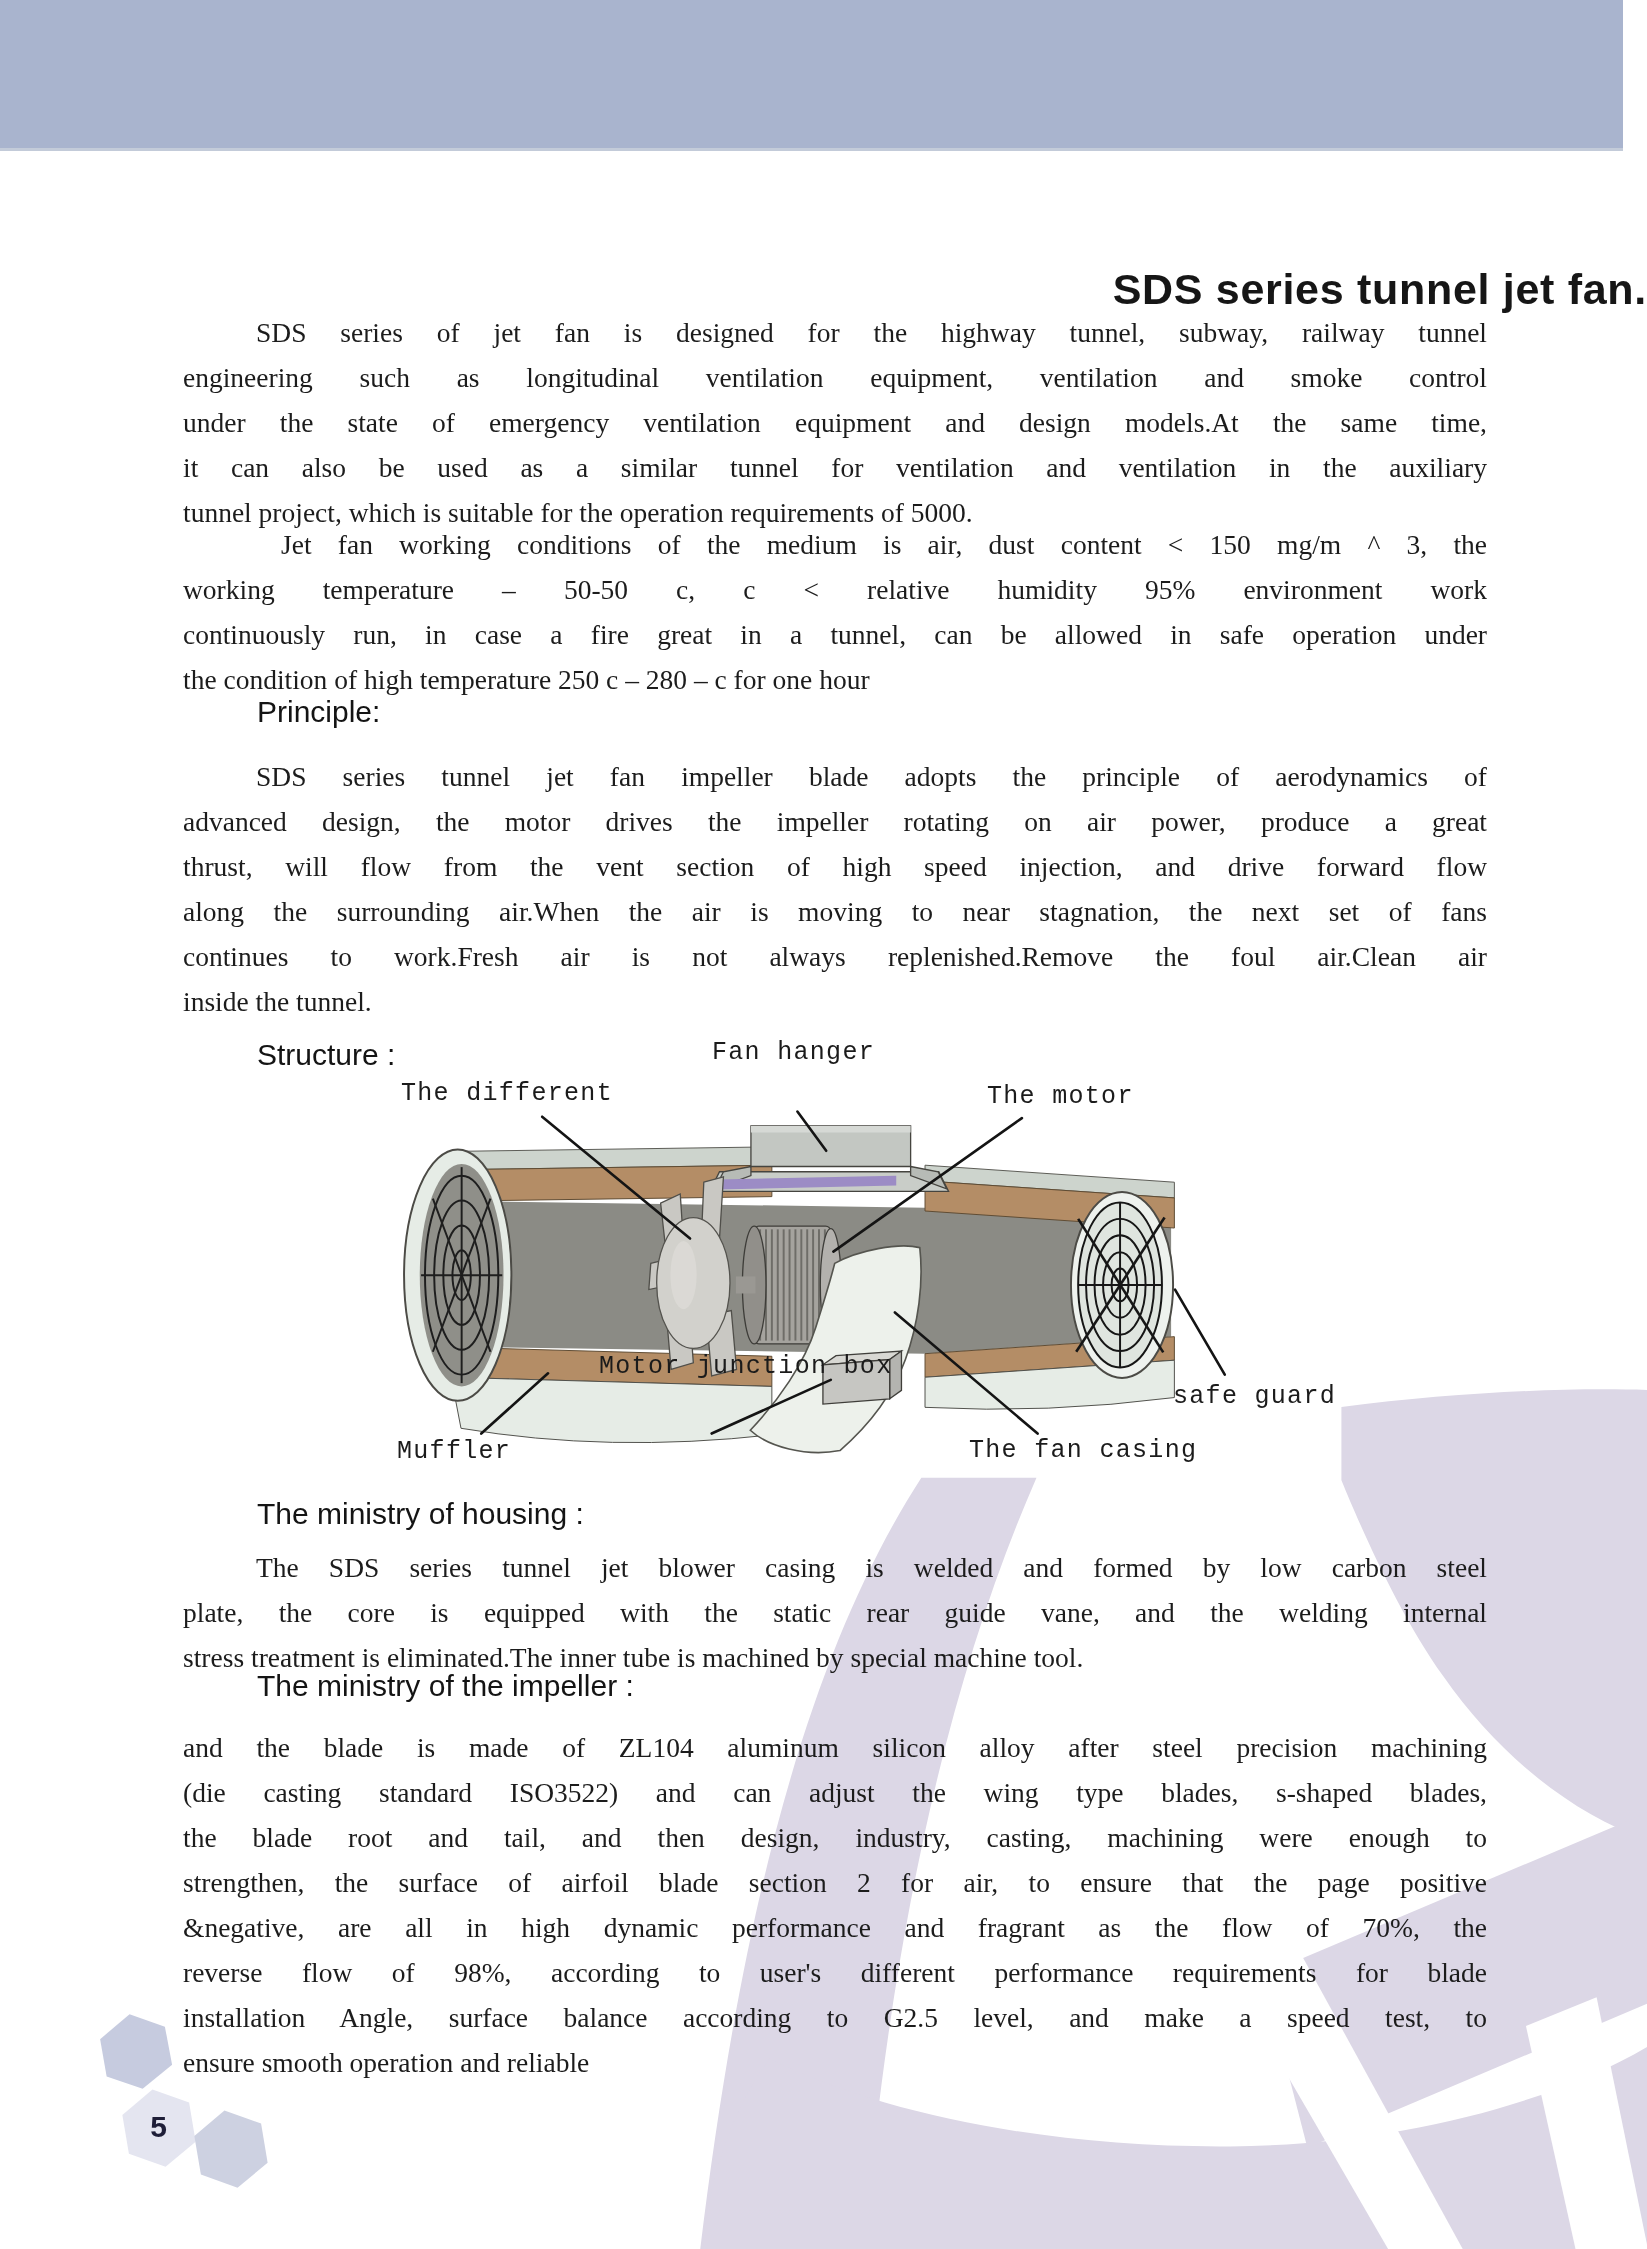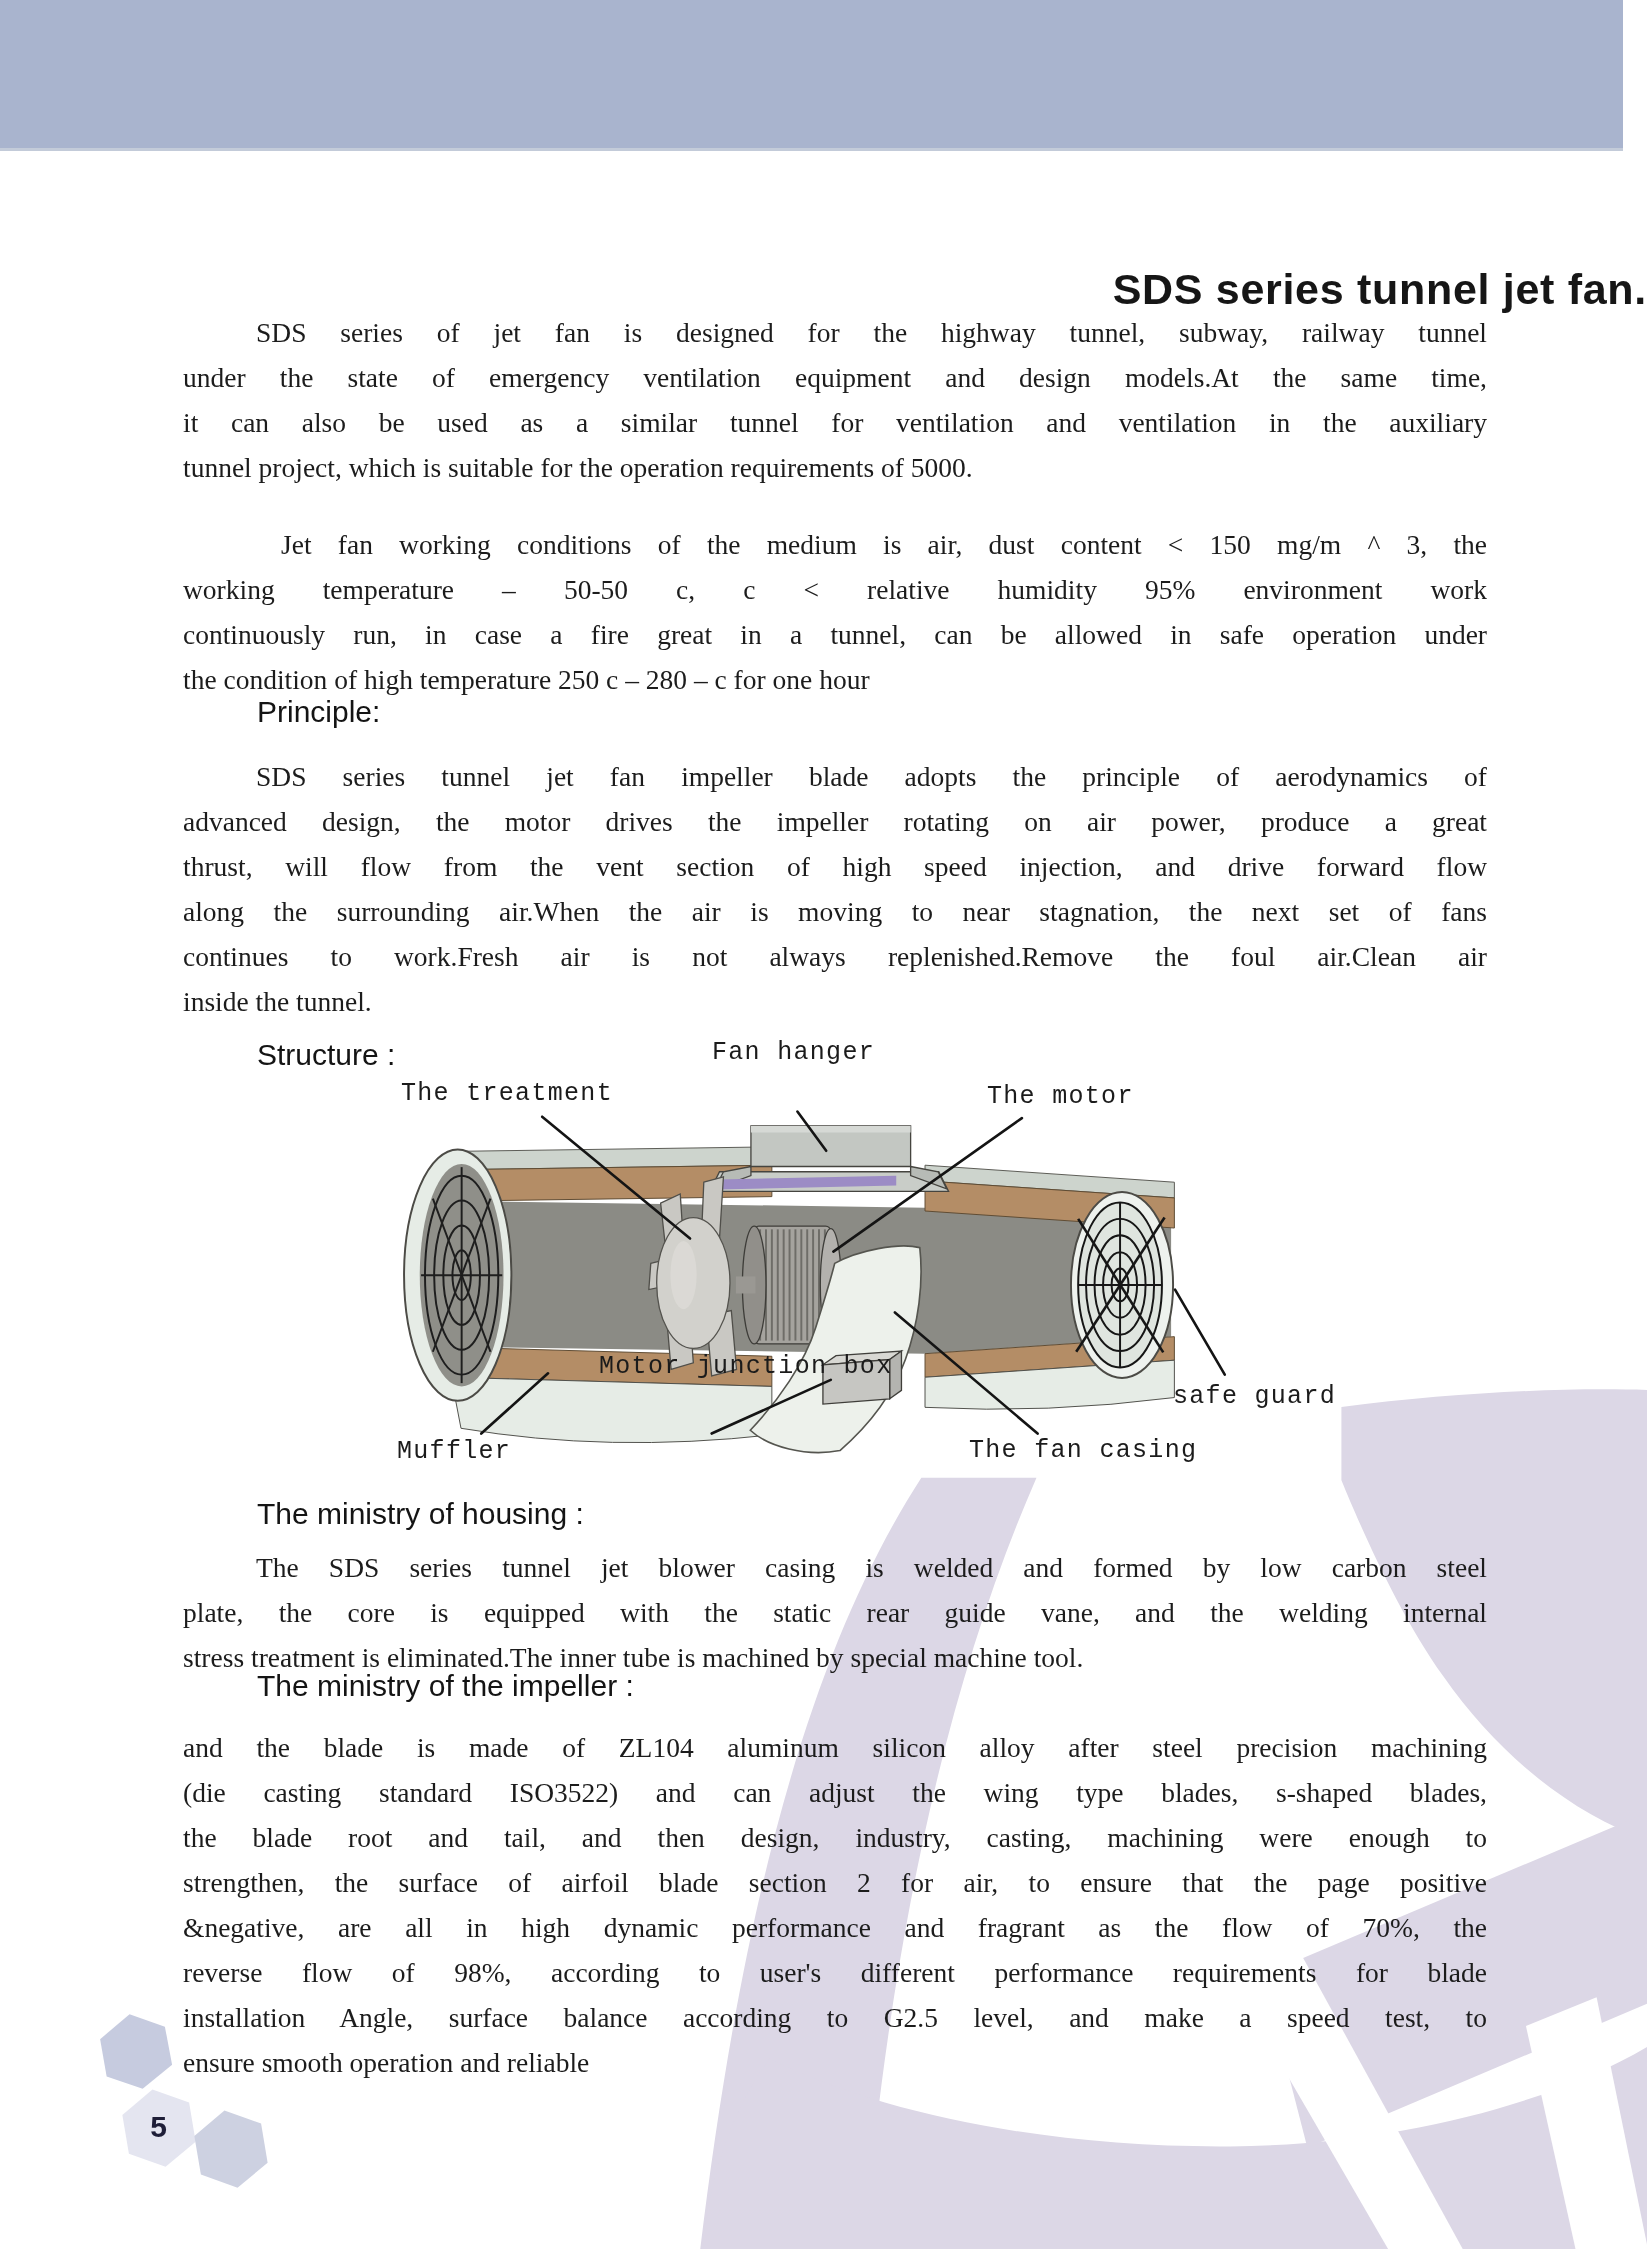--- a/index.html
+++ b/index.html
@@ -46,20 +46,21 @@
       <polygon points="409,3305 363,3343 307,3323 297,3264 343,3225 399,3245" style="fill:var(--hex-mid,#cdd1e1)"></polygon>
     </g>
   </svg>
 
   <div class="top-band"></div>
 
   <h1 class="title">SDS series tunnel jet fan.</h1>
 
   <div class="para" style="top:298px;height:223px">
     <div class="ln ind">SDS series of jet fan is designed for the highway tunnel, subway, railway tunnel</div>
+    <div class="ln">engineering such as longitudinal ventilation equipment, ventilation and smoke control</div>
     <div class="ln">under the state of emergency ventilation equipment and design models.At the same time,</div>
     <div class="ln">it can also be used as a similar tunnel for ventilation and ventilation in the auxiliary</div>
     <div class="ln last">tunnel project, which is suitable for the operation requirements of 5000.</div>
   </div>
 
   <div class="para" style="top:522px;height:178px">
     <div class="ln ind2">Jet fan working conditions of the medium is air, dust content &lt; 150 mg/m ^ 3, the</div>
     <div class="ln">working temperature – 50-50 c, c &lt; relative humidity 95% environment work</div>
     <div class="ln">continuously run, in case a fire great in a tunnel, can be allowed in safe operation under</div>
     <div class="ln last">the condition of high temperature 250 c – 280 – c for one hour</div>
@@ -175,21 +176,21 @@
       <line x1="289" y1="76" x2="515" y2="262"></line>
       <line x1="679" y1="68" x2="723" y2="128"></line>
       <line x1="1022" y1="78" x2="734" y2="282"></line>
       <line x1="1332" y1="470" x2="1256" y2="340"></line>
       <line x1="196" y1="560" x2="298" y2="468"></line>
       <line x1="548" y1="560" x2="730" y2="478"></line>
       <line x1="1046" y1="560" x2="828" y2="375"></line>
     </g>
   </svg>
 
-  <div class="dlabel" style="left:401px;top:1079px">The treatment</div>
+  <div class="dlabel" style="left:401px;top:1079px">The different</div>
   <div class="dlabel" style="left:712px;top:1038px">Fan hanger</div>
   <div class="dlabel" style="left:987px;top:1082px">The motor</div>
   <div class="dlabel" style="left:1173px;top:1382px">safe guard</div>
   <div class="dlabel" style="left:397px;top:1437px">Muffler</div>
   <div class="dlabel" style="left:599px;top:1352px">Motor junction box</div>
   <div class="dlabel" style="left:969px;top:1436px">The fan casing</div>
 
   <div class="hd" style="top:1497px">The ministry of housing :</div>
 
   <div class="para" style="top:1533px;height:134px">

